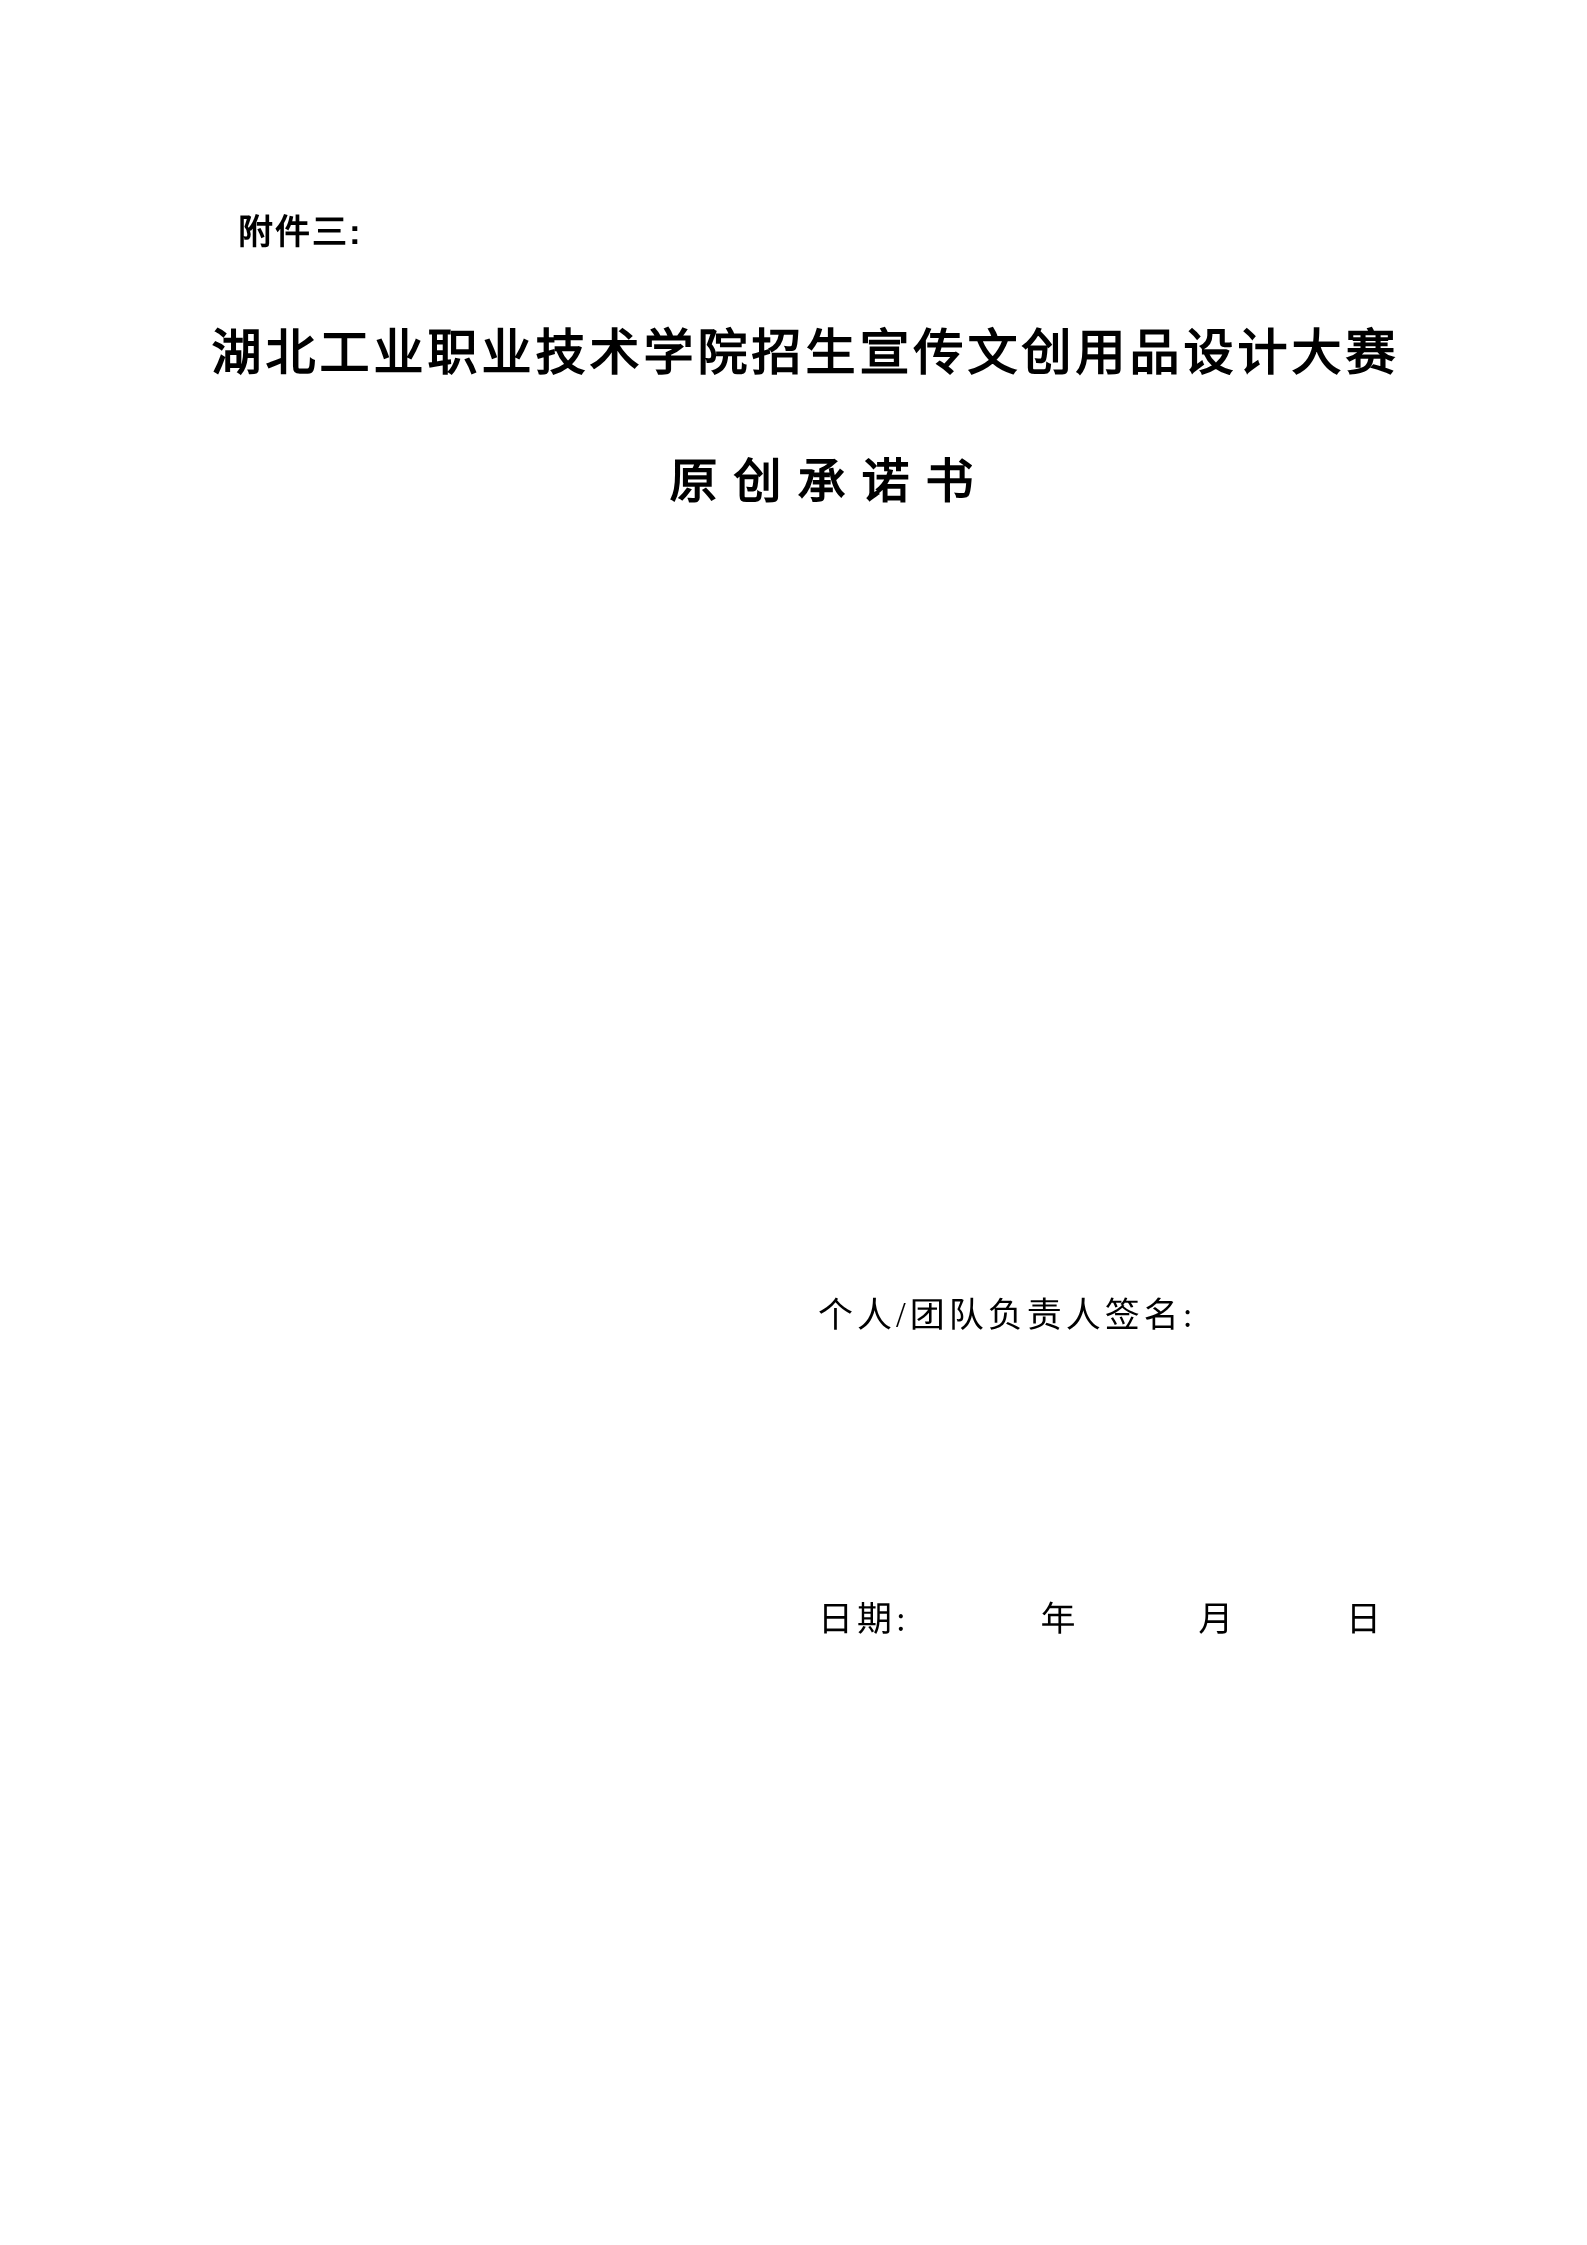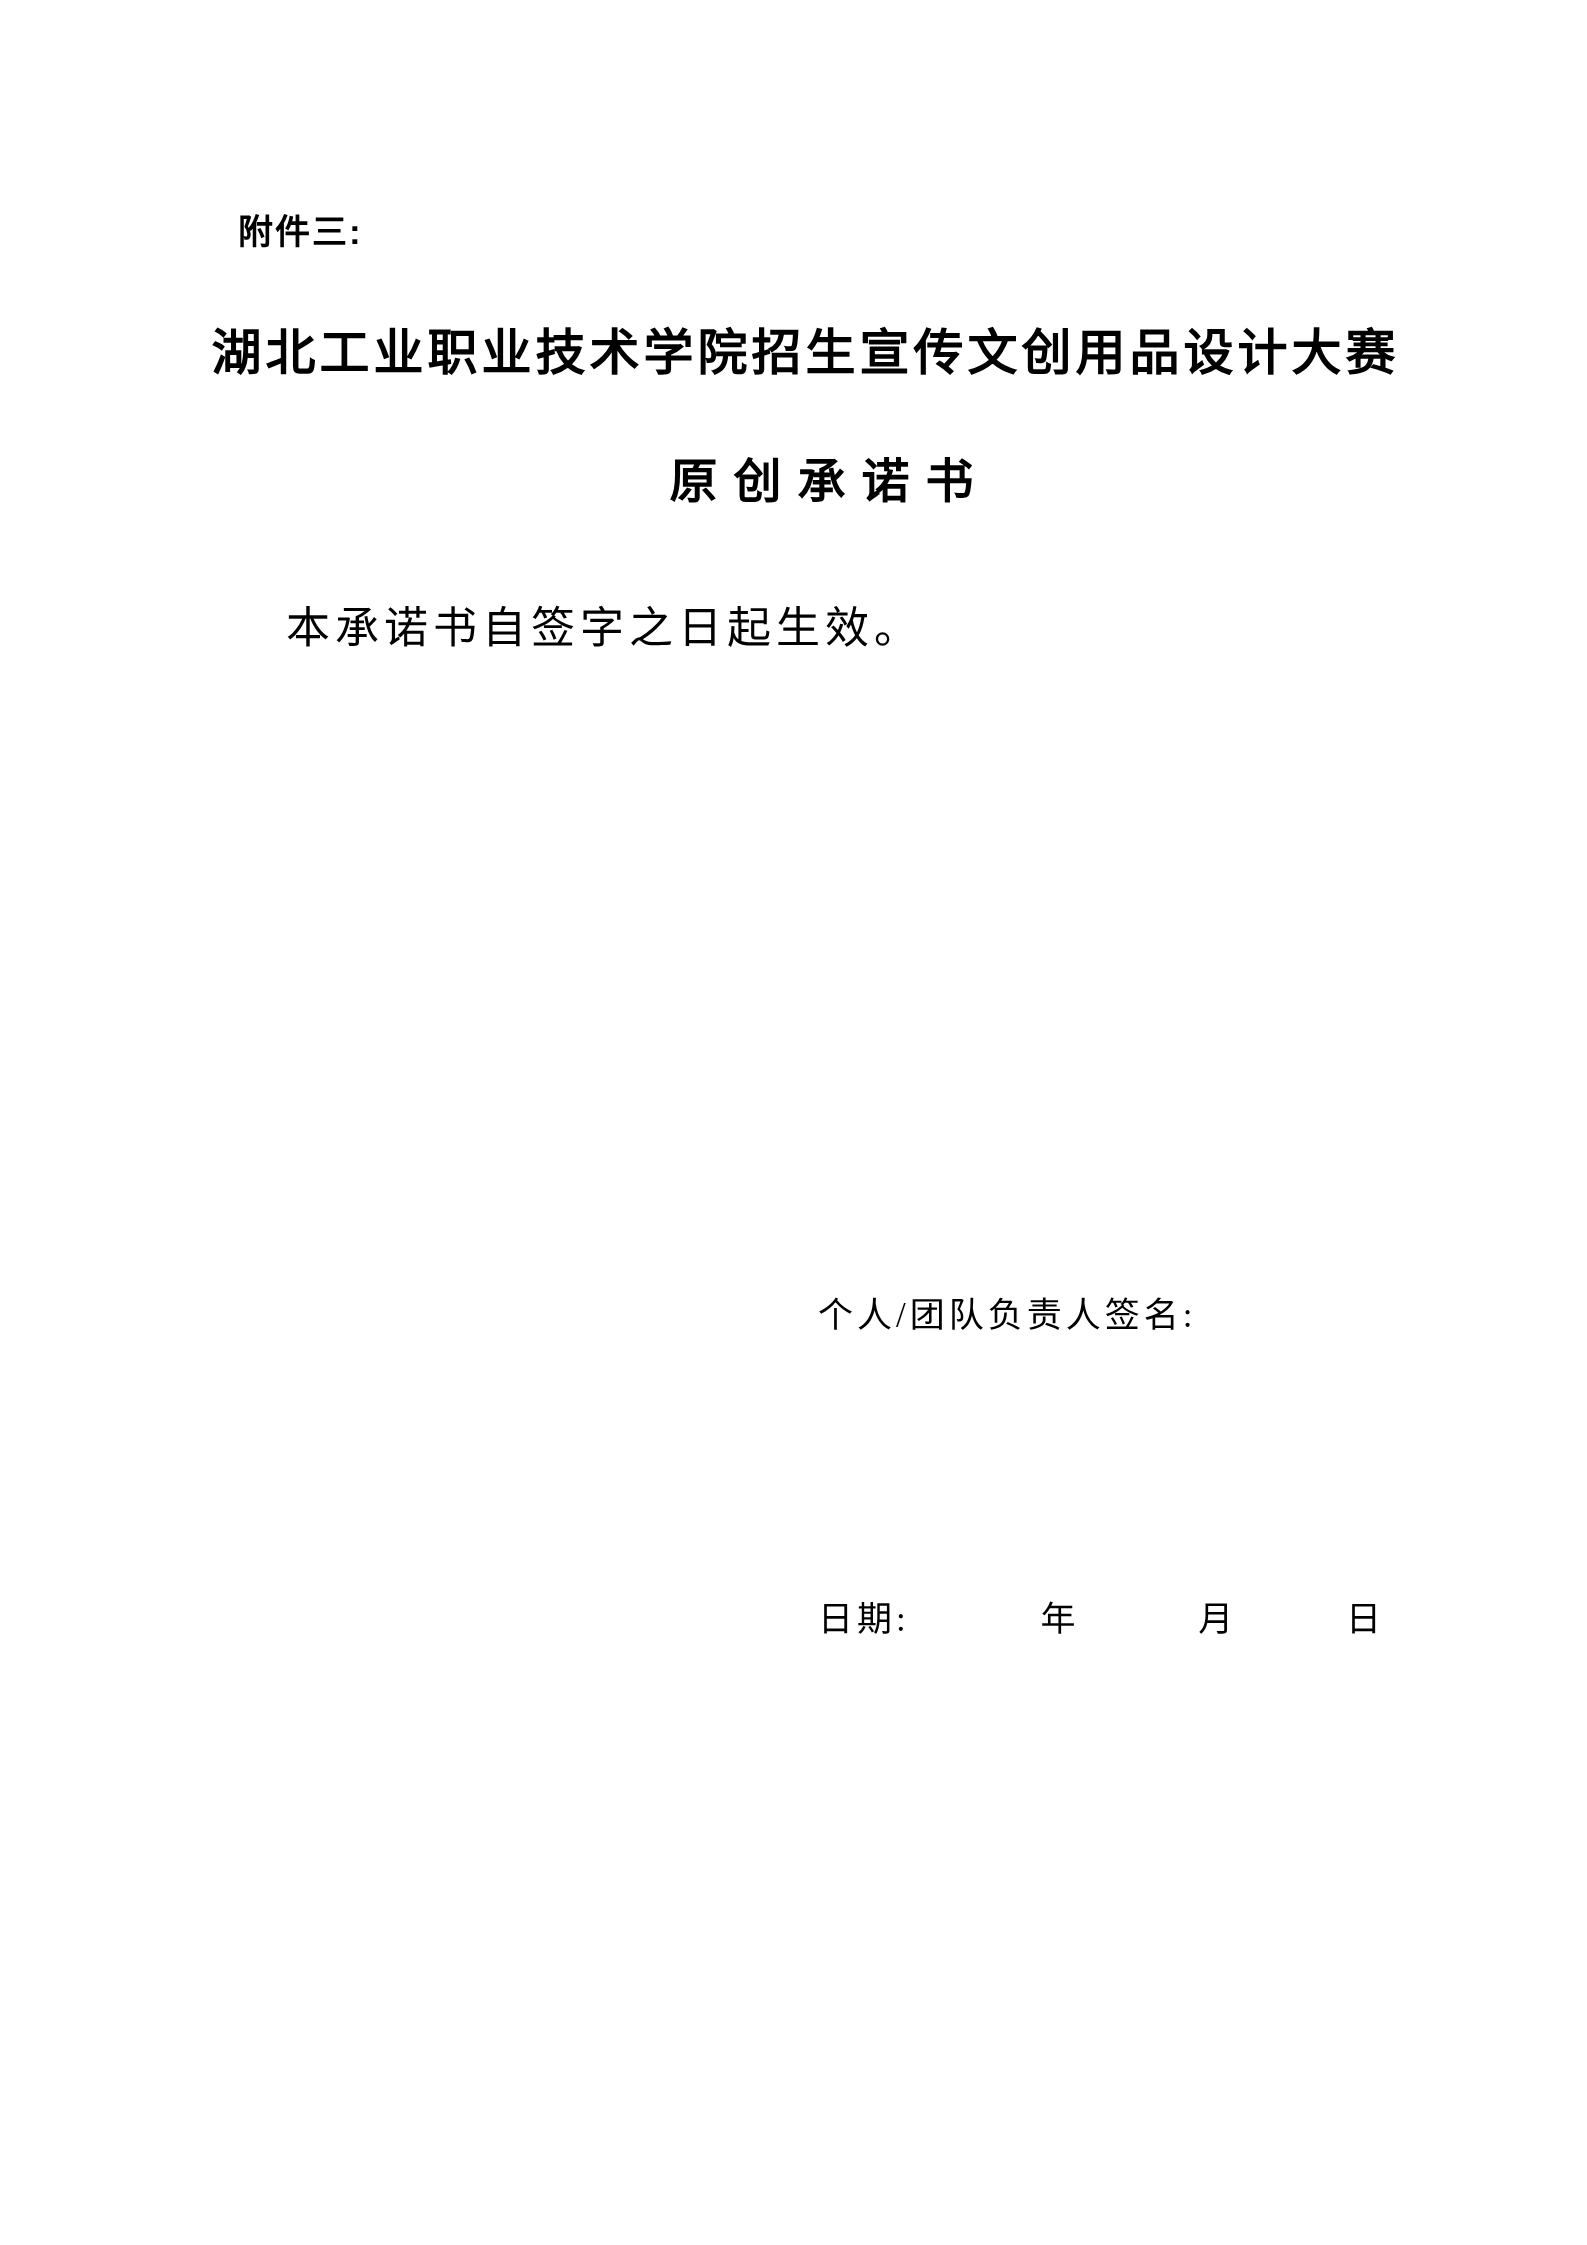--- a/index.html
+++ b/index.html
@@ -91,21 +91,20 @@
 
 <div class="page">
 
   <div class="attachment-label">附件三:</div>
 
   <div class="doc-title-1">湖北工业职业技术学院招生宣传文创用品设计大赛</div>
 
   <div class="doc-title-2">原创承诺书</div>
 
   <div class="doc-body">
-    <p>本承诺书自签字之日起生效。</p>
   </div>
 
   <div class="sig-line sig-leader">个人/团队负责人签名:</div>
 
 
   <div class="sig-line date-row">
     <span>日期:</span>
     <span class="gap-year">年</span>
     <span class="gap-month">月</span>
     <span class="gap-day">日</span>

